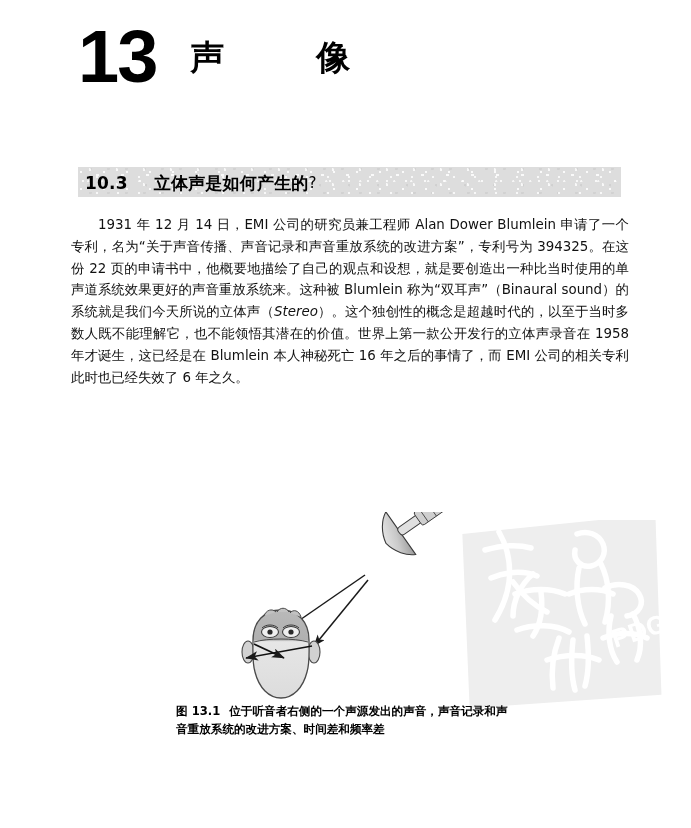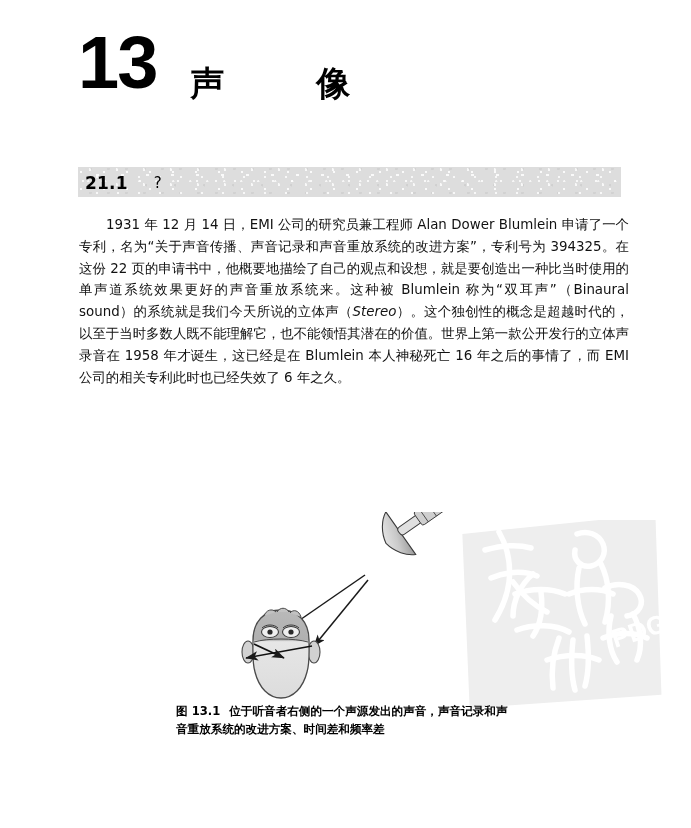--- a/index.html
+++ b/index.html
@@ -24,21 +24,21 @@
   }
 
   
   .chapter-title {
     position: absolute;
     left: 78px;
     top: 14px;
     width: 540px;
     height: 86px;
     display: flex;
-    align-items: flex-end;
+    align-items: center;
   }
   .chapter-number {
     font-size: 74px;
     font-weight: 700;
     letter-spacing: -2px;
     line-height: 1;
     font-family: "Liberation Sans", "DejaVu Sans", sans-serif;
   }
   .chapter-word-1 {
     font-size: 34px;
@@ -97,21 +97,21 @@
     top: 214px;
     width: 566px;
     font-family: "DejaVu Sans", "Liberation Sans", sans-serif;
     font-size: 13.4px;
     line-height: 21.8px;
     text-align: justify;
     text-justify: inter-character;
     color: #111111;
   }
   .body-text p {
-    margin: 0 0 1px 16px;
+    margin: 0 0 1px 8px;
     text-indent: 27px;
   }
   .ital { font-style: italic; }
 
   
   .figure-area {
     position: absolute;
     left: 0;
     top: 512px;
     width: 691px;
@@ -150,21 +150,22 @@
 <div class="page">
 
   <div class="chapter-title">
     <span class="chapter-number">13</span>
     <span class="chapter-word-1">声</span>
     <span class="chapter-word-2">像</span>
   </div>
 
   <div class="section-band"></div>
   <div class="section-heading">
-    <span class="section-num">21.1</span>
+    <span class="section-num">10.3</span>
+    <span>立体声是如何产生的</span>
     <span class="section-q">?</span>
   </div>
 
   <div class="body-text">
     <p><span>1931 年 12 月 14 日，EMI 公司的研究员兼工程师 Alan Dower Blumlein 申请了一个专利，名为“关于声音传播、声音记录和声音重放系统的改进方案”，专利号为 394325。在这份 22 页的申请书中，他概要地描绘了自己的观点和设想，就是要创造出一种比当时使用的单声道系统效果更好的声音重放系统来。这种被 Blumlein 称为“双耳声”（Binaural sound）的系统就是我们今天所说的立体声（</span><span class="ital">Stereo</span><span>）。这个独创性的概念是超越时代的，以至于当时多数人既不能理解它，也不能领悟其潜在的价值。世界上第一款公开发行的立体声录音在 1958 年才诞生，这已经是在 Blumlein 本人神秘死亡 16 年之后的事情了，而 EMI 公司的相关专利此时也已经失效了 6 年之久。</span></p>
   </div>
 
   <svg class="watermark" viewBox="0 0 220 190" width="220" height="190" aria-hidden="true">
     <g transform="rotate(-7 110 95)">
       <polygon points="18,2 212,6 196,186 4,176" fill="#eeeeee"></polygon>

